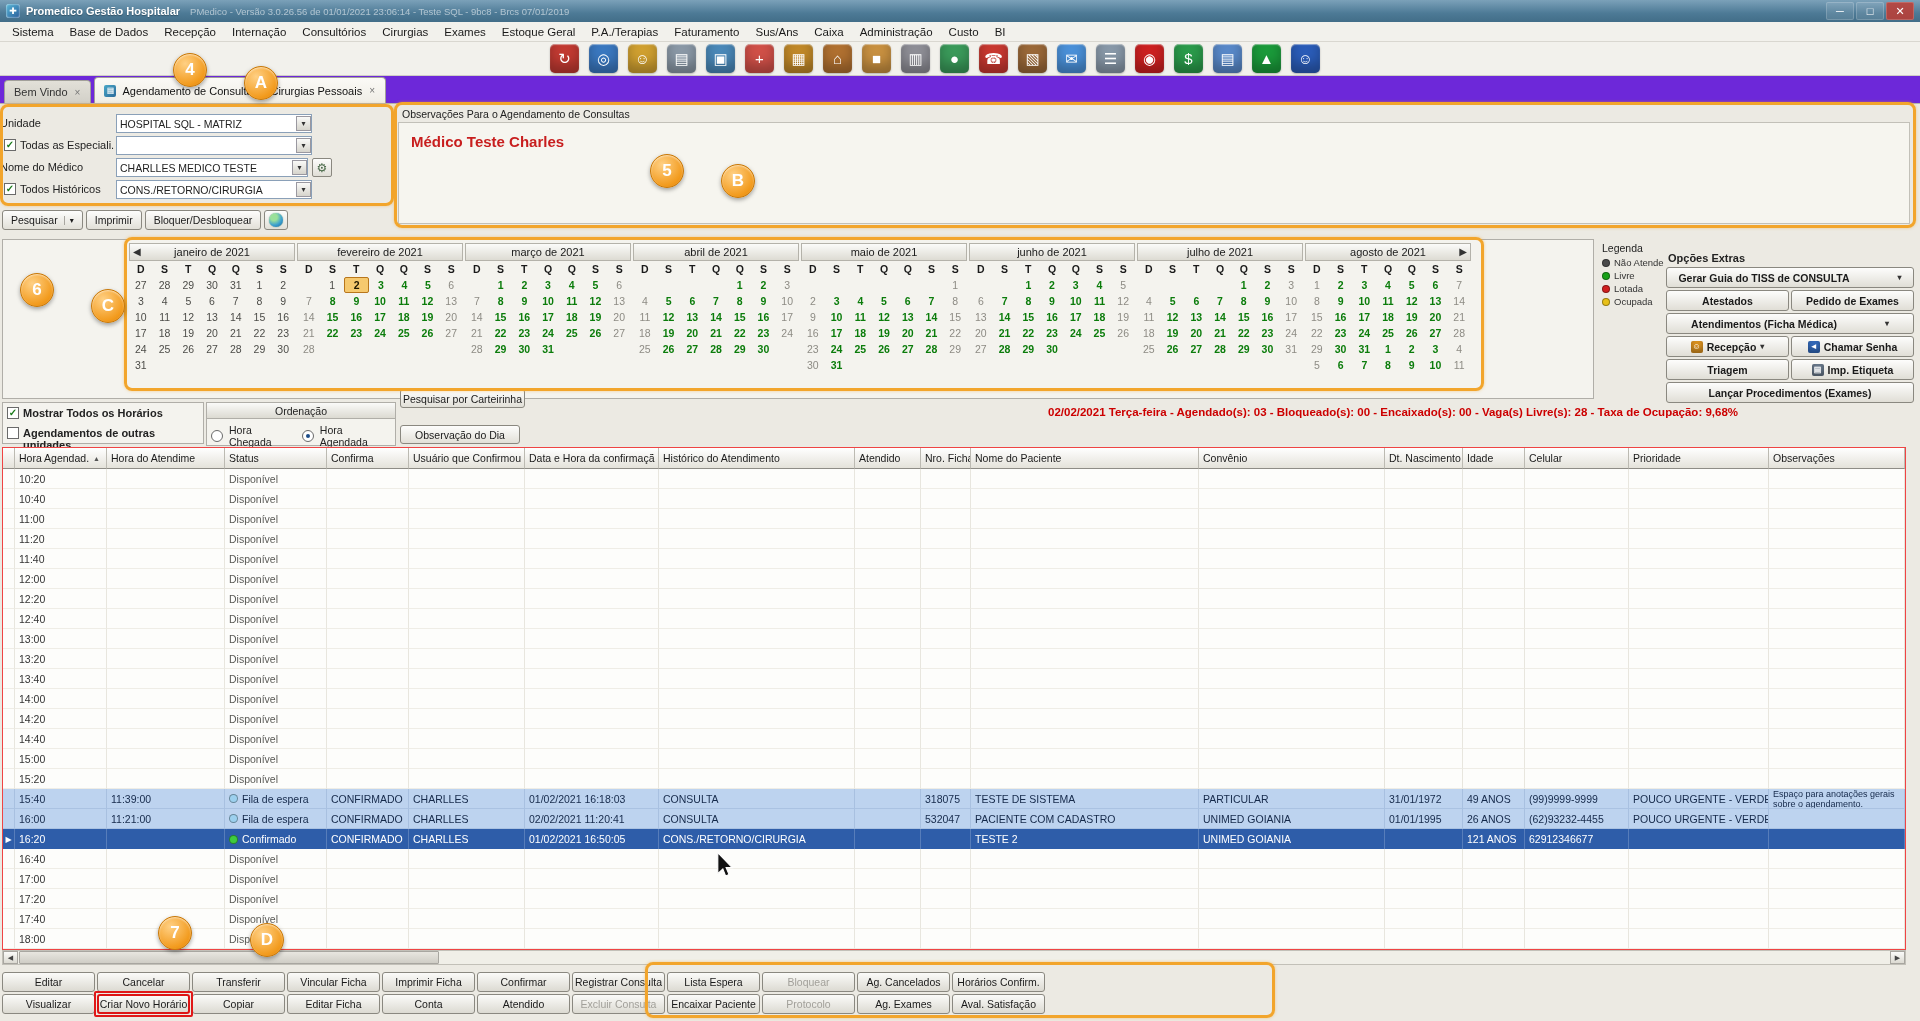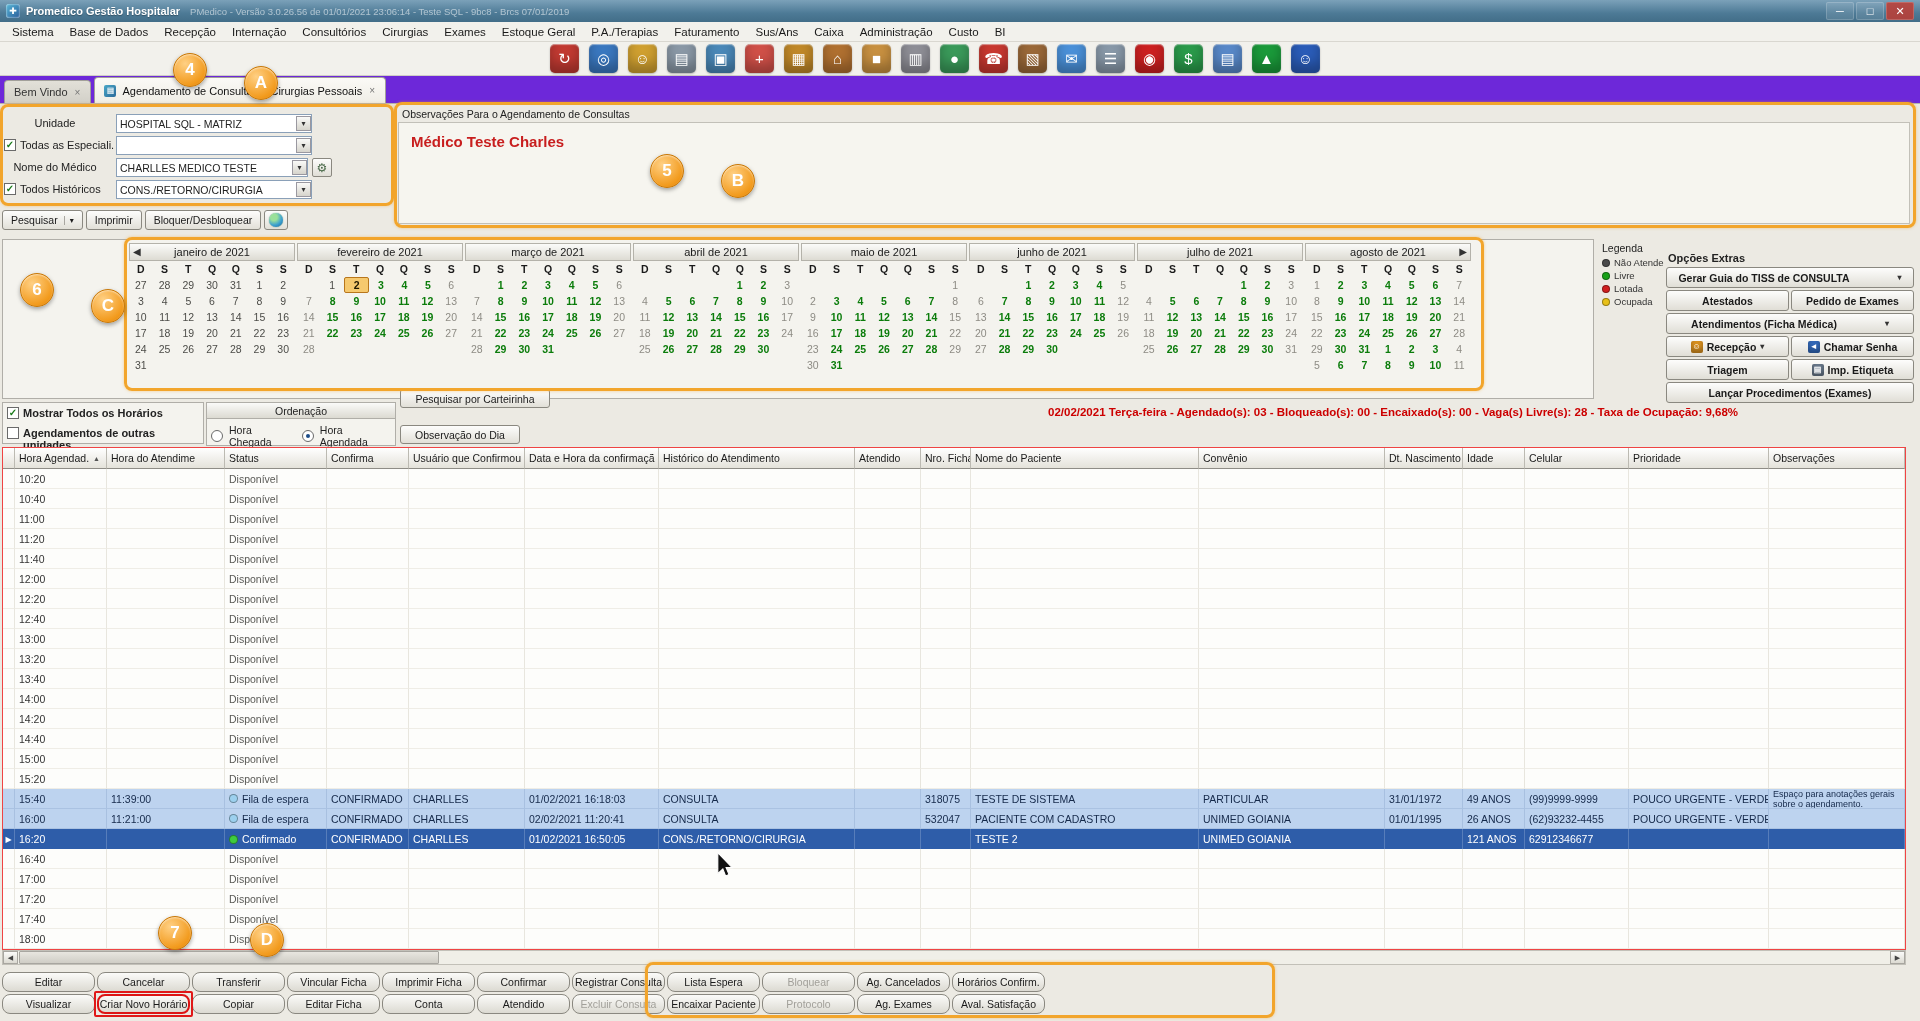--- a/index.html
+++ b/index.html
@@ -41,21 +41,21 @@
     background:linear-gradient(#e2e0d8,#d2d0c8); border:1px solid #a2a09a; border-bottom:none;
     border-radius:4px 4px 0 0; margin-right:3px; font-size:11px; color:#333; }
   .tab.active { background:linear-gradient(#fbfaf6,#efede6); height:26px; color:#111; }
   .tab-ic { width:12px; height:12px; border-radius:2px; background:linear-gradient(135deg,#4aa8c8,#2a6a9a);
     display:inline-flex; align-items:center; justify-content:center; color:#fff; font-size:8px; }
   .tab-close { color:#777; font-size:10px; padding:0 1px; }
 
   
   .filter-panel { position:absolute; top:108px; left:0; width:396px; height:98px; }
   .frow { position:absolute; left:0; width:100%; height:20px; }
-  .flabel { position:absolute; left:0; width:110px; top:3px; text-align:center; font-size:11px; }
+  .flabel { position:absolute; left:0; width:110px; top:3px; text-align:left; font-size:11px; }
   .cblabel { position:absolute; left:20px; top:3px; font-size:11px; }
   .cb { position:absolute; left:4px; top:3px; width:12px; height:12px; background:#fff;
     border:1px solid #6a6a6a; font-size:10px; font-weight:bold; color:#1a7a1a;
     display:flex; align-items:center; justify-content:center; line-height:1; }
   .combo { position:absolute; left:116px; top:0; width:196px; height:19px; background:#fff;
     border:1px solid #8aa0b8; display:flex; align-items:center; padding-left:3px; font-size:10.5px;
     white-space:nowrap; overflow:hidden; }
   .combo .arr { margin-left:auto; width:15px; height:15px; flex:none;
     background:linear-gradient(#fafaf8,#d6d4cc); border:1px solid #9a98a0;
     display:flex; align-items:center; justify-content:center; font-size:8px; color:#333; }
@@ -161,21 +161,21 @@
     border:1px solid #c2c0b8; display:flex; align-items:center; }
   .hs-arrow { width:15px; height:13px; background:linear-gradient(#fbfbf9,#dcdad2); border:1px solid #a8a6a0;
     font-size:7px; display:flex; align-items:center; justify-content:center; color:#444; flex:none; }
   .hs-arrow.right { margin-left:auto; }
   .hs-thumb { width:420px; height:13px; margin-left:1px; background:linear-gradient(#e8e6e0,#cfcdc5);
     border:1px solid #a8a6a0; border-radius:1px; }
 
   
   .bottom-buttons { position:absolute; left:2px; top:972px; display:grid;
     grid-template-columns:repeat(11, 93px); grid-auto-rows:20px; gap:2px; }
-  .bbtn { background:linear-gradient(#fbfbf9,#dcdad2); border:1px solid #8a8880; border-radius:8px;
+  .bbtn { background:linear-gradient(#fbfbf9,#dcdad2); border:1px solid #8a8880; border-radius:3px;
     display:flex; align-items:center; justify-content:center; font-size:10.5px; color:#1a1a1a;
     white-space:nowrap; overflow:hidden; padding:0 4px; }
   .bbtn.disabled { color:#a2a09a; }
   .bbtn.highlight { border:2px solid #dd1414; }
 
   
   .ann-box { position:absolute; border:3px solid #f2a52c; border-radius:8px; pointer-events:none;
     box-shadow:0 0 3px rgba(242,165,44,.5); }
   .ann-b0 { left:0px;   top:104px; width:394px;  height:102px; }
   .ann-b1 { left:394px; top:102px; width:1522px; height:126px; }
@@ -900,21 +900,21 @@
   </div>
   <div class="ord-box">
     <div class="ord-title">Ordenação</div>
     <div class="ord-radios">
       <span class="radio"></span>
       <span class="radio-label">Hora Chegada</span>
       <span class="radio sel"></span>
       <span class="radio-label">Hora Agendada</span>
     </div>
   </div>
-  <div class="btn lc-btn" style="top:389px;width:150px">Pesquisar por Carteirinha</div>
+  <div class="btn lc-btn" style="top:389px;width:125px">Pesquisar por Carteirinha</div>
   <div class="btn lc-btn" style="top:425px;width:120px">Observação do Dia</div>
   <div class="status-line">02/02/2021 Terça-feira - Agendado(s): 03 - Bloqueado(s): 00 - Encaixado(s): 00 - Vaga(s) Livre(s): 28 - Taxa de Ocupação: 9,68%</div>
 
   <div class="table">
     <div class="trow thead">
         <div class="cell gutter"></div>
         <div class="cell">
           <span>Hora Agendad.</span>
           <span class="sort-ic">▲</span>
         </div>

